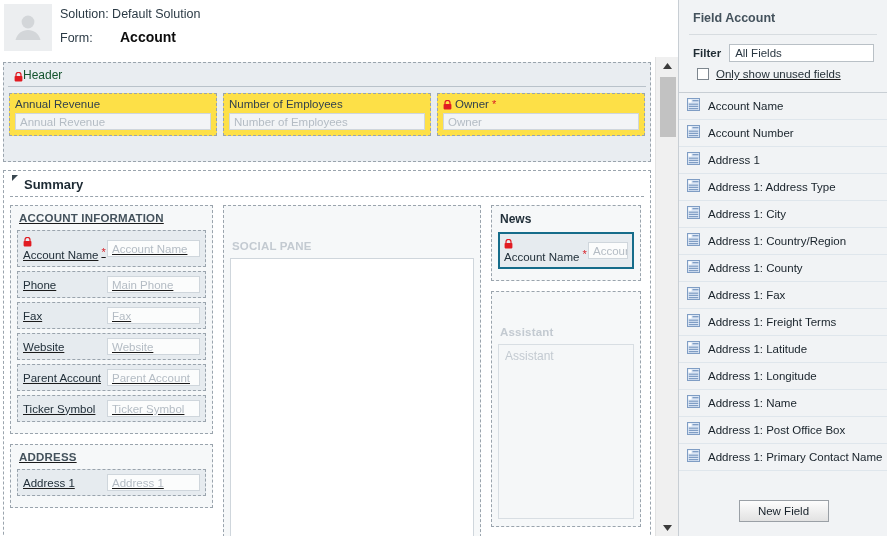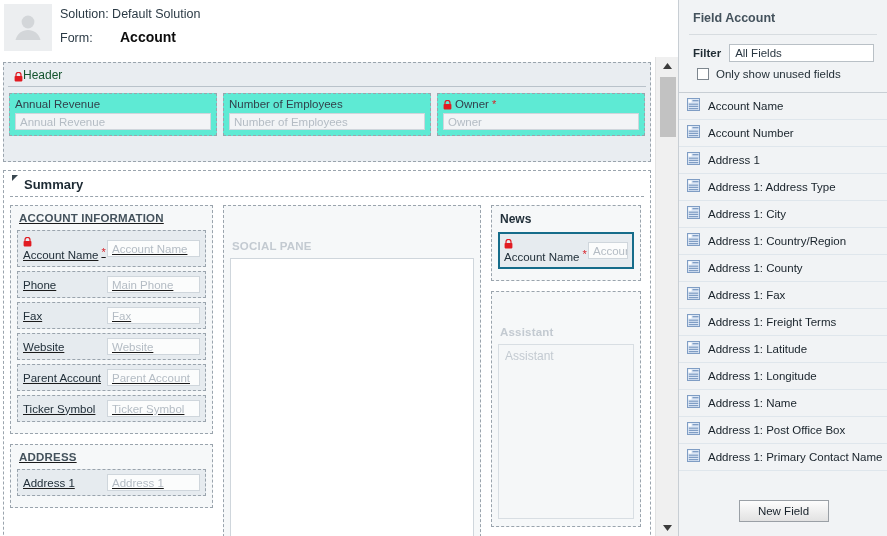--- a/index.html
+++ b/index.html
@@ -58,21 +58,21 @@
   }
   .lock {
     display: inline-block; width: 9px; height: 10px; position: relative; top: 1px;
     flex: none;
   }
   .hdr-fields {
     display: flex; gap: 6px; padding: 6px 5px 0 5px;
   }
   .fieldcell {
     border: 1px dashed #9aa4ad;
-    background: #5eead4;
+    background: #fde047;
     padding: 4px 5px 5px 5px;
     flex: 1 1 0;
     min-width: 0;
   }
   .fieldcell .f-label {
     font-size: 11.5px; color: #32414c; white-space: nowrap;
     margin-bottom: 3px; display:flex; align-items:center; gap:3px;
   }
   .req { color: #d81f26; font-size: 11px; line-height: 8px; }
   .f-input {
@@ -175,20 +175,21 @@
   }
   .fe-filter .lbl { font-size: 11.5px; font-weight: bold; color: #1f2b33; }
   .fe-select {
     background: #ffffff; border: 1px solid #b9c0c6;
     height: 18px; width: 145px; font-size: 11.5px; color: #2a3views;
     color: #2a3742; padding: 1px 5px; line-height:15px; overflow:hidden;
   }
   .fe-check {
     display: flex; align-items: flex-end; gap: 7px;
     padding: 6px 0 7px 18px;
+    text-decoration: underline;
   }
   .cbox {
     width: 12px; height: 12px; background: #ffffff;
     border: 1px solid #7d868e; flex:none;
   }
   .fe-check .lbl { font-size: 11.5px; color: #1f2b33; }
 
   #fe-list {
     position: absolute; left: 0; top: 92px; width: 209px; height: 402px;
     border-top: 1px solid #c8ced4;

